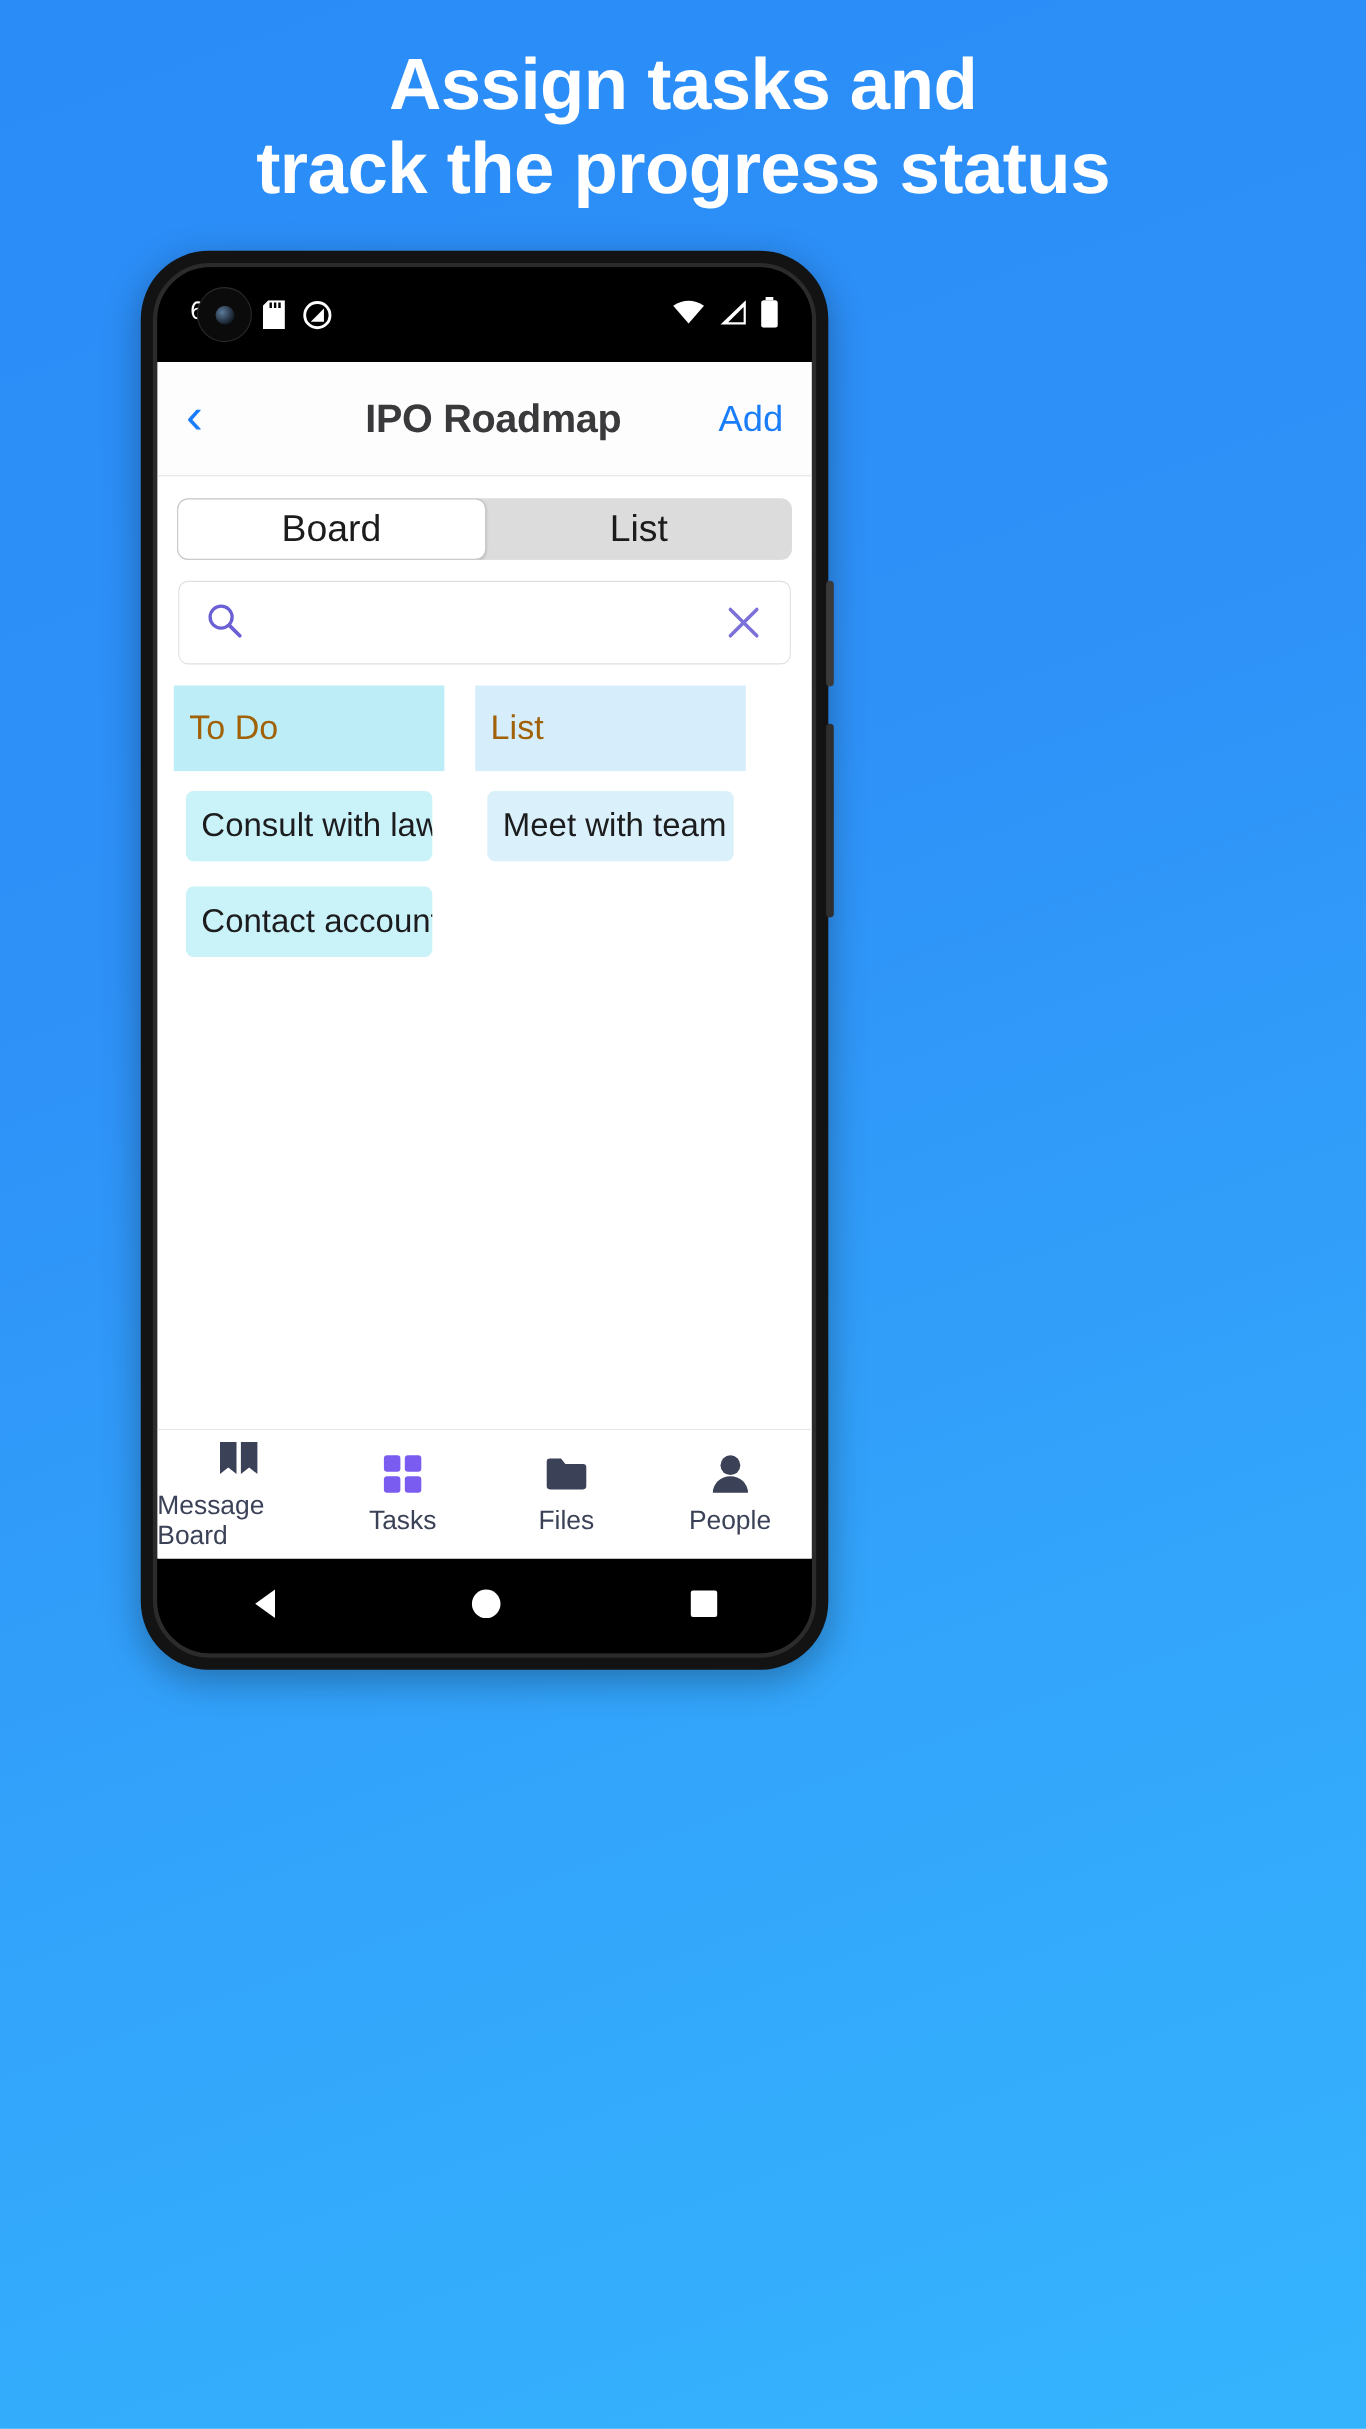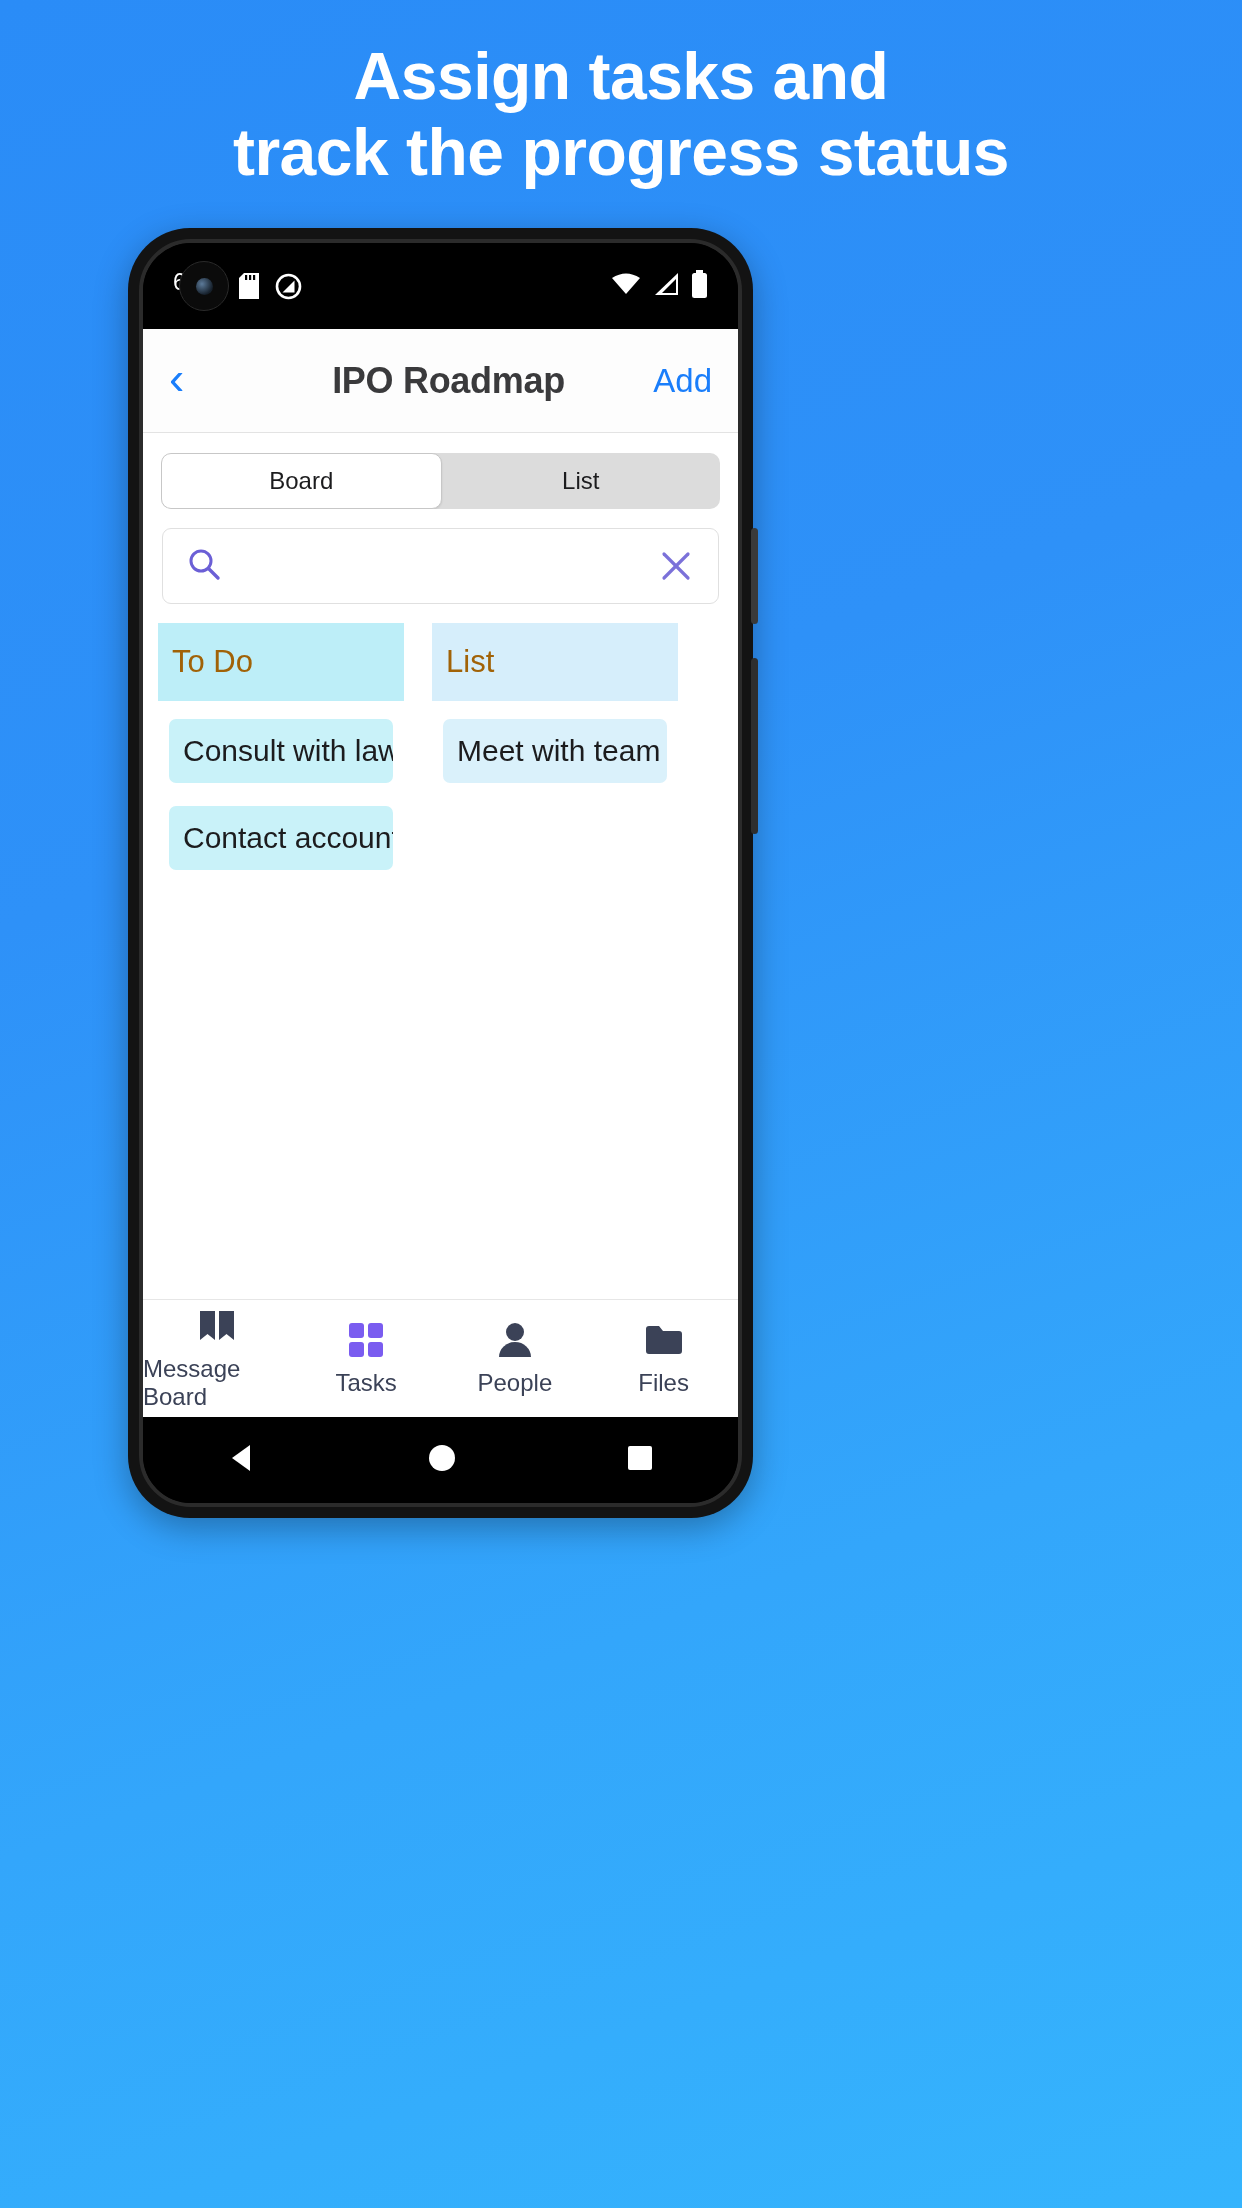--- a/index.html
+++ b/index.html
@@ -138,21 +138,21 @@
   .segmented {
     display: flex;
     height: 56px;
     background: #dcdcdc;
     border-radius: 10px;
     overflow: hidden;
   }
   .seg {
     flex: 1;
     display: flex; align-items: center; justify-content: center;
-    font-size: 24px;
+    font-size: 34px;
     color: #1c1c1e;
   }
   .seg.active {
     background: #ffffff;
     border: 1px solid #c7c7c7;
     border-radius: 10px;
     box-shadow: 0 1px 2px rgba(0,0,0,0.10);
   }
 
   
@@ -371,35 +371,35 @@
               <rect x="21" y="2" width="15" height="15" rx="3" fill="#7a5cf0"></rect>
               <rect x="2" y="21" width="15" height="15" rx="3" fill="#7a5cf0"></rect>
               <rect x="21" y="21" width="15" height="15" rx="3" fill="#7a5cf0"></rect>
             </svg>
           </span>
           <span class="tab-label">Tasks</span>
         </div>
 
         <div class="tab">
           <span class="tab-icon">
+            <svg width="40" height="32" viewBox="0 0 40 32">
+              <path d="M2 5 A3 3 0 0 1 5 2 L15 2 L19 7 L35 7 A3 3 0 0 1 38 10 L38 27 A3 3 0 0 1 35 30 L5 30 A3 3 0 0 1 2 27 Z" fill="#3b4257"></path>
+            </svg>
+          </span>
+          <span class="tab-label">Files</span>
+        </div>
+
+        <div class="tab">
+          <span class="tab-icon">
             <svg width="34" height="36" viewBox="0 0 34 36">
               <circle cx="17" cy="10" r="9" fill="#3b4257"></circle>
               <path d="M1 35 A16 15 0 0 1 33 35 Z" fill="#3b4257"></path>
             </svg>
           </span>
           <span class="tab-label">People</span>
-        </div>
-
-        <div class="tab">
-          <span class="tab-icon">
-            <svg width="40" height="32" viewBox="0 0 40 32">
-              <path d="M2 5 A3 3 0 0 1 5 2 L15 2 L19 7 L35 7 A3 3 0 0 1 38 10 L38 27 A3 3 0 0 1 35 30 L5 30 A3 3 0 0 1 2 27 Z" fill="#3b4257"></path>
-            </svg>
-          </span>
-          <span class="tab-label">Files</span>
         </div>
 
       </div>
     </div>
 
     <div class="androidnav">
       <span class="navglyph">
         <svg width="34" height="34" viewBox="0 0 34 34">
           <path d="M24 4 L24 30 L6 17 Z" fill="#fff"></path>
         </svg>

